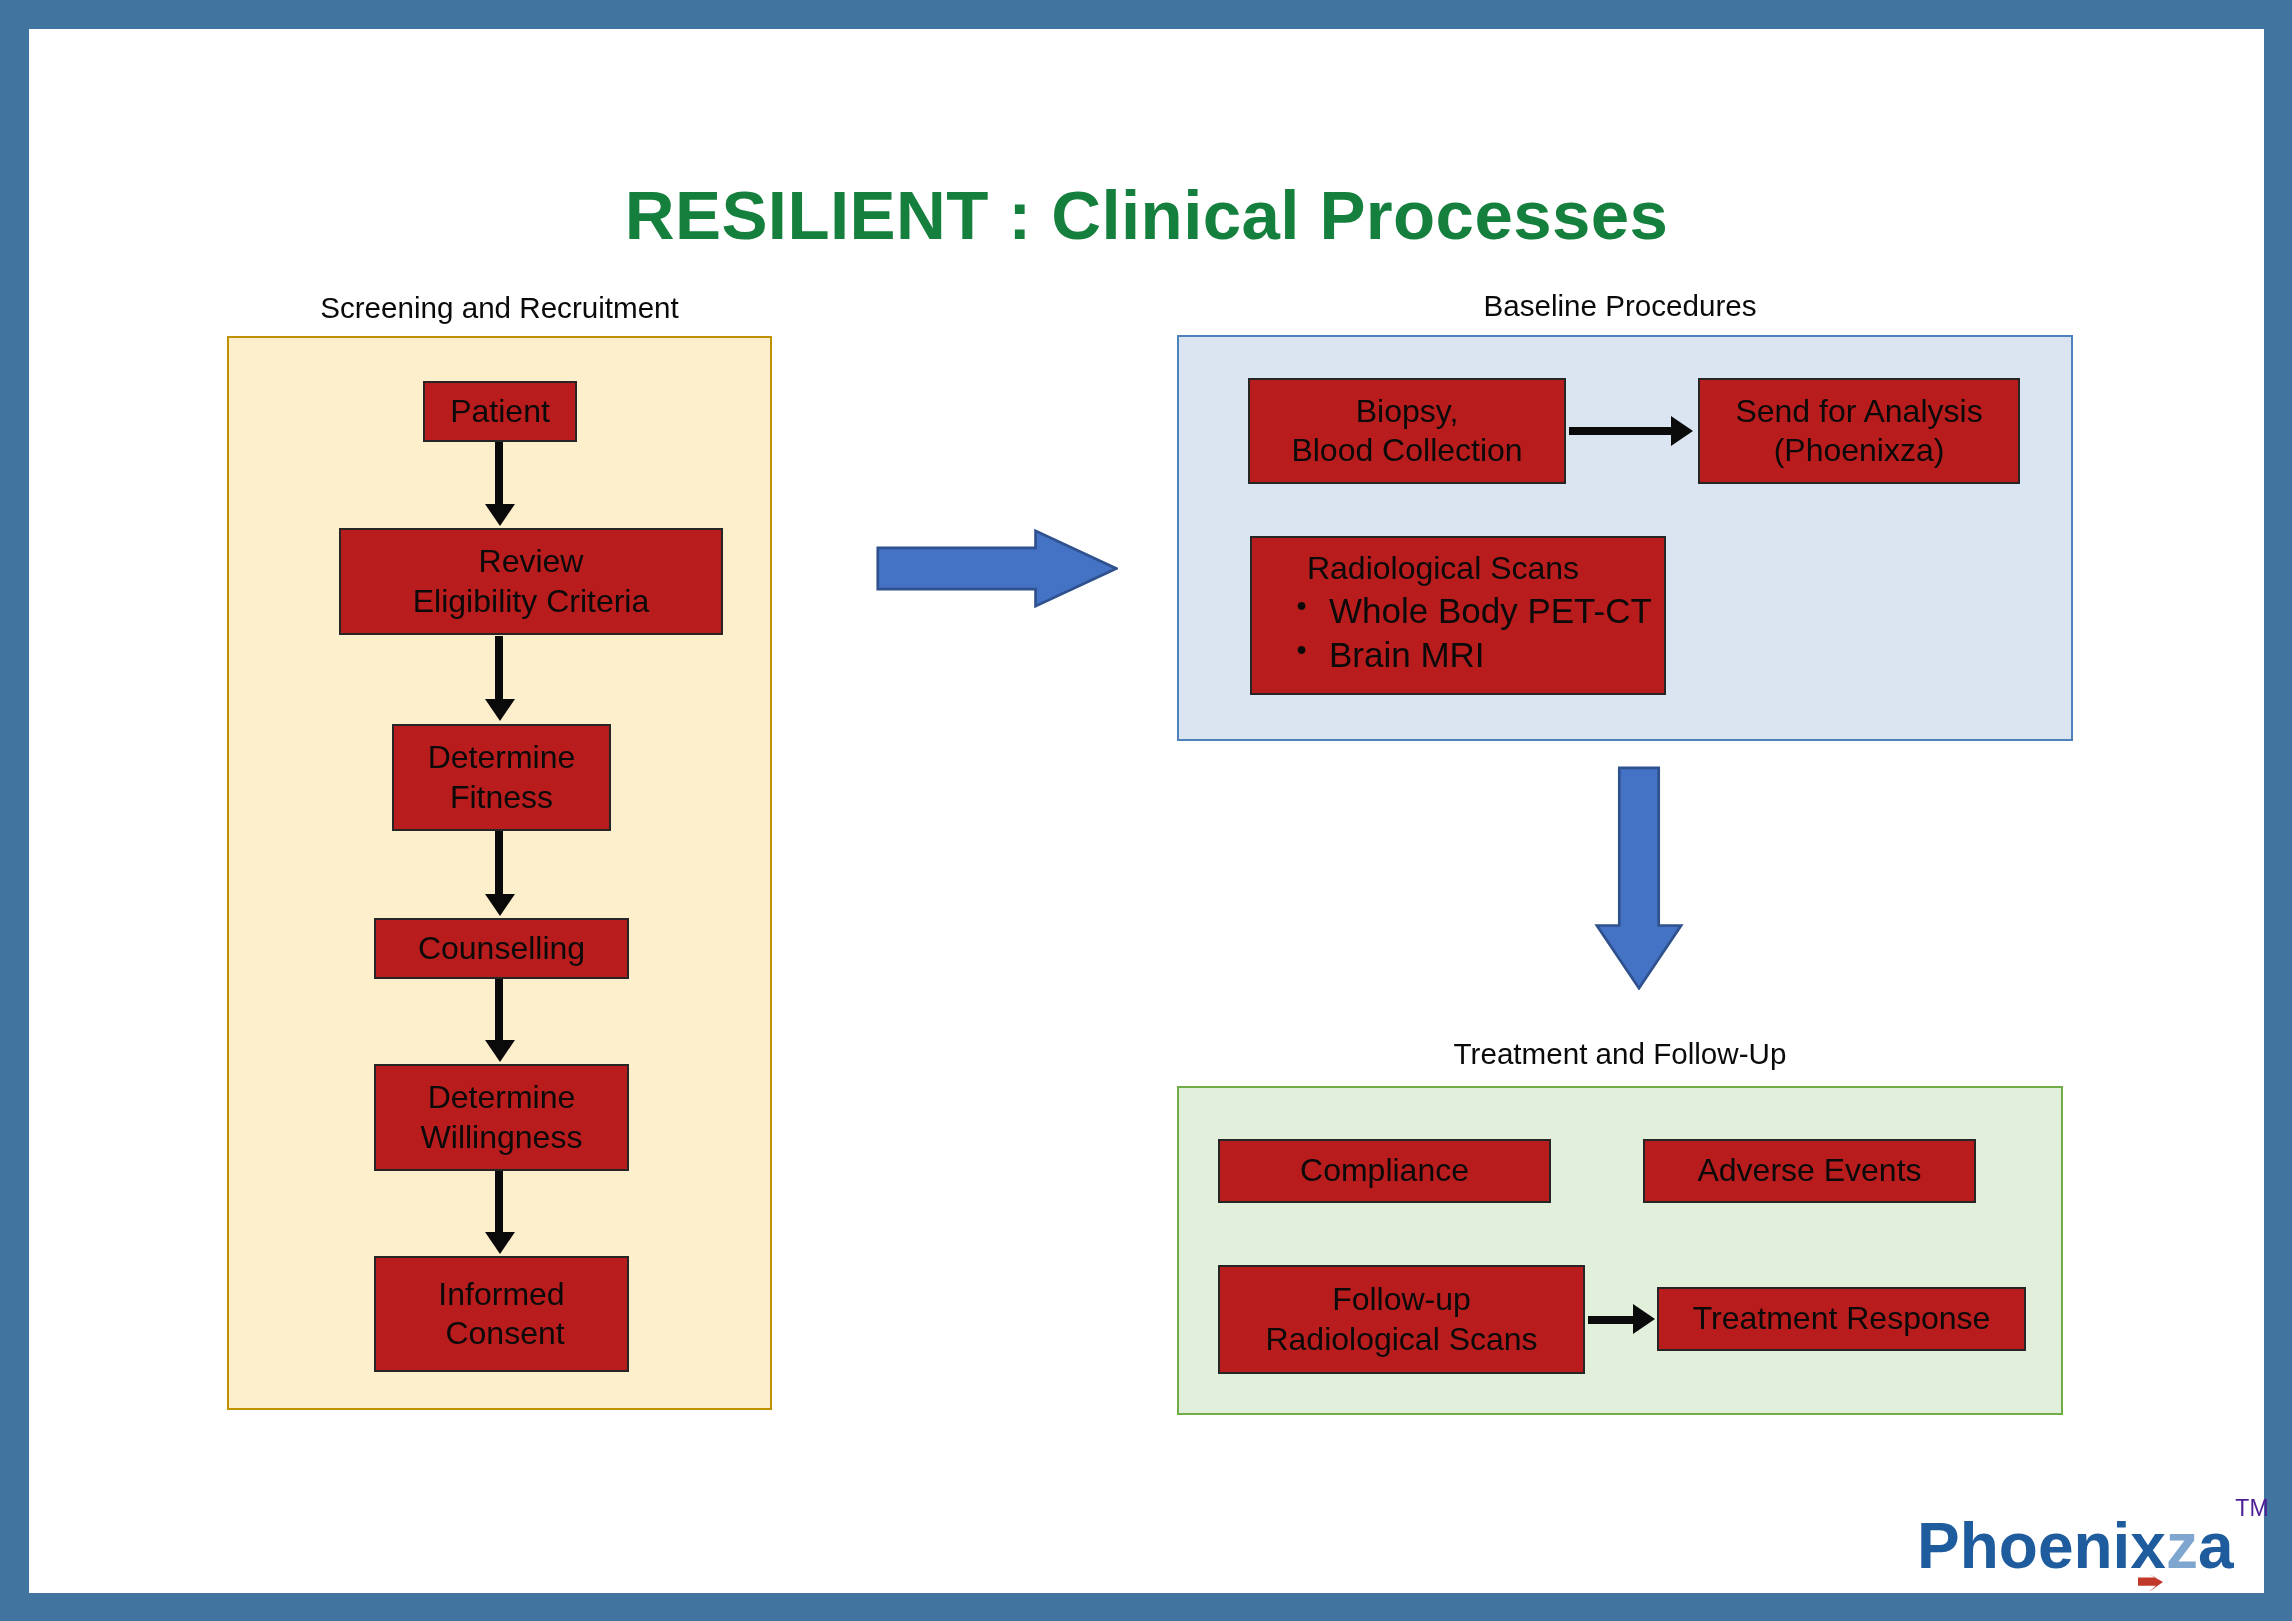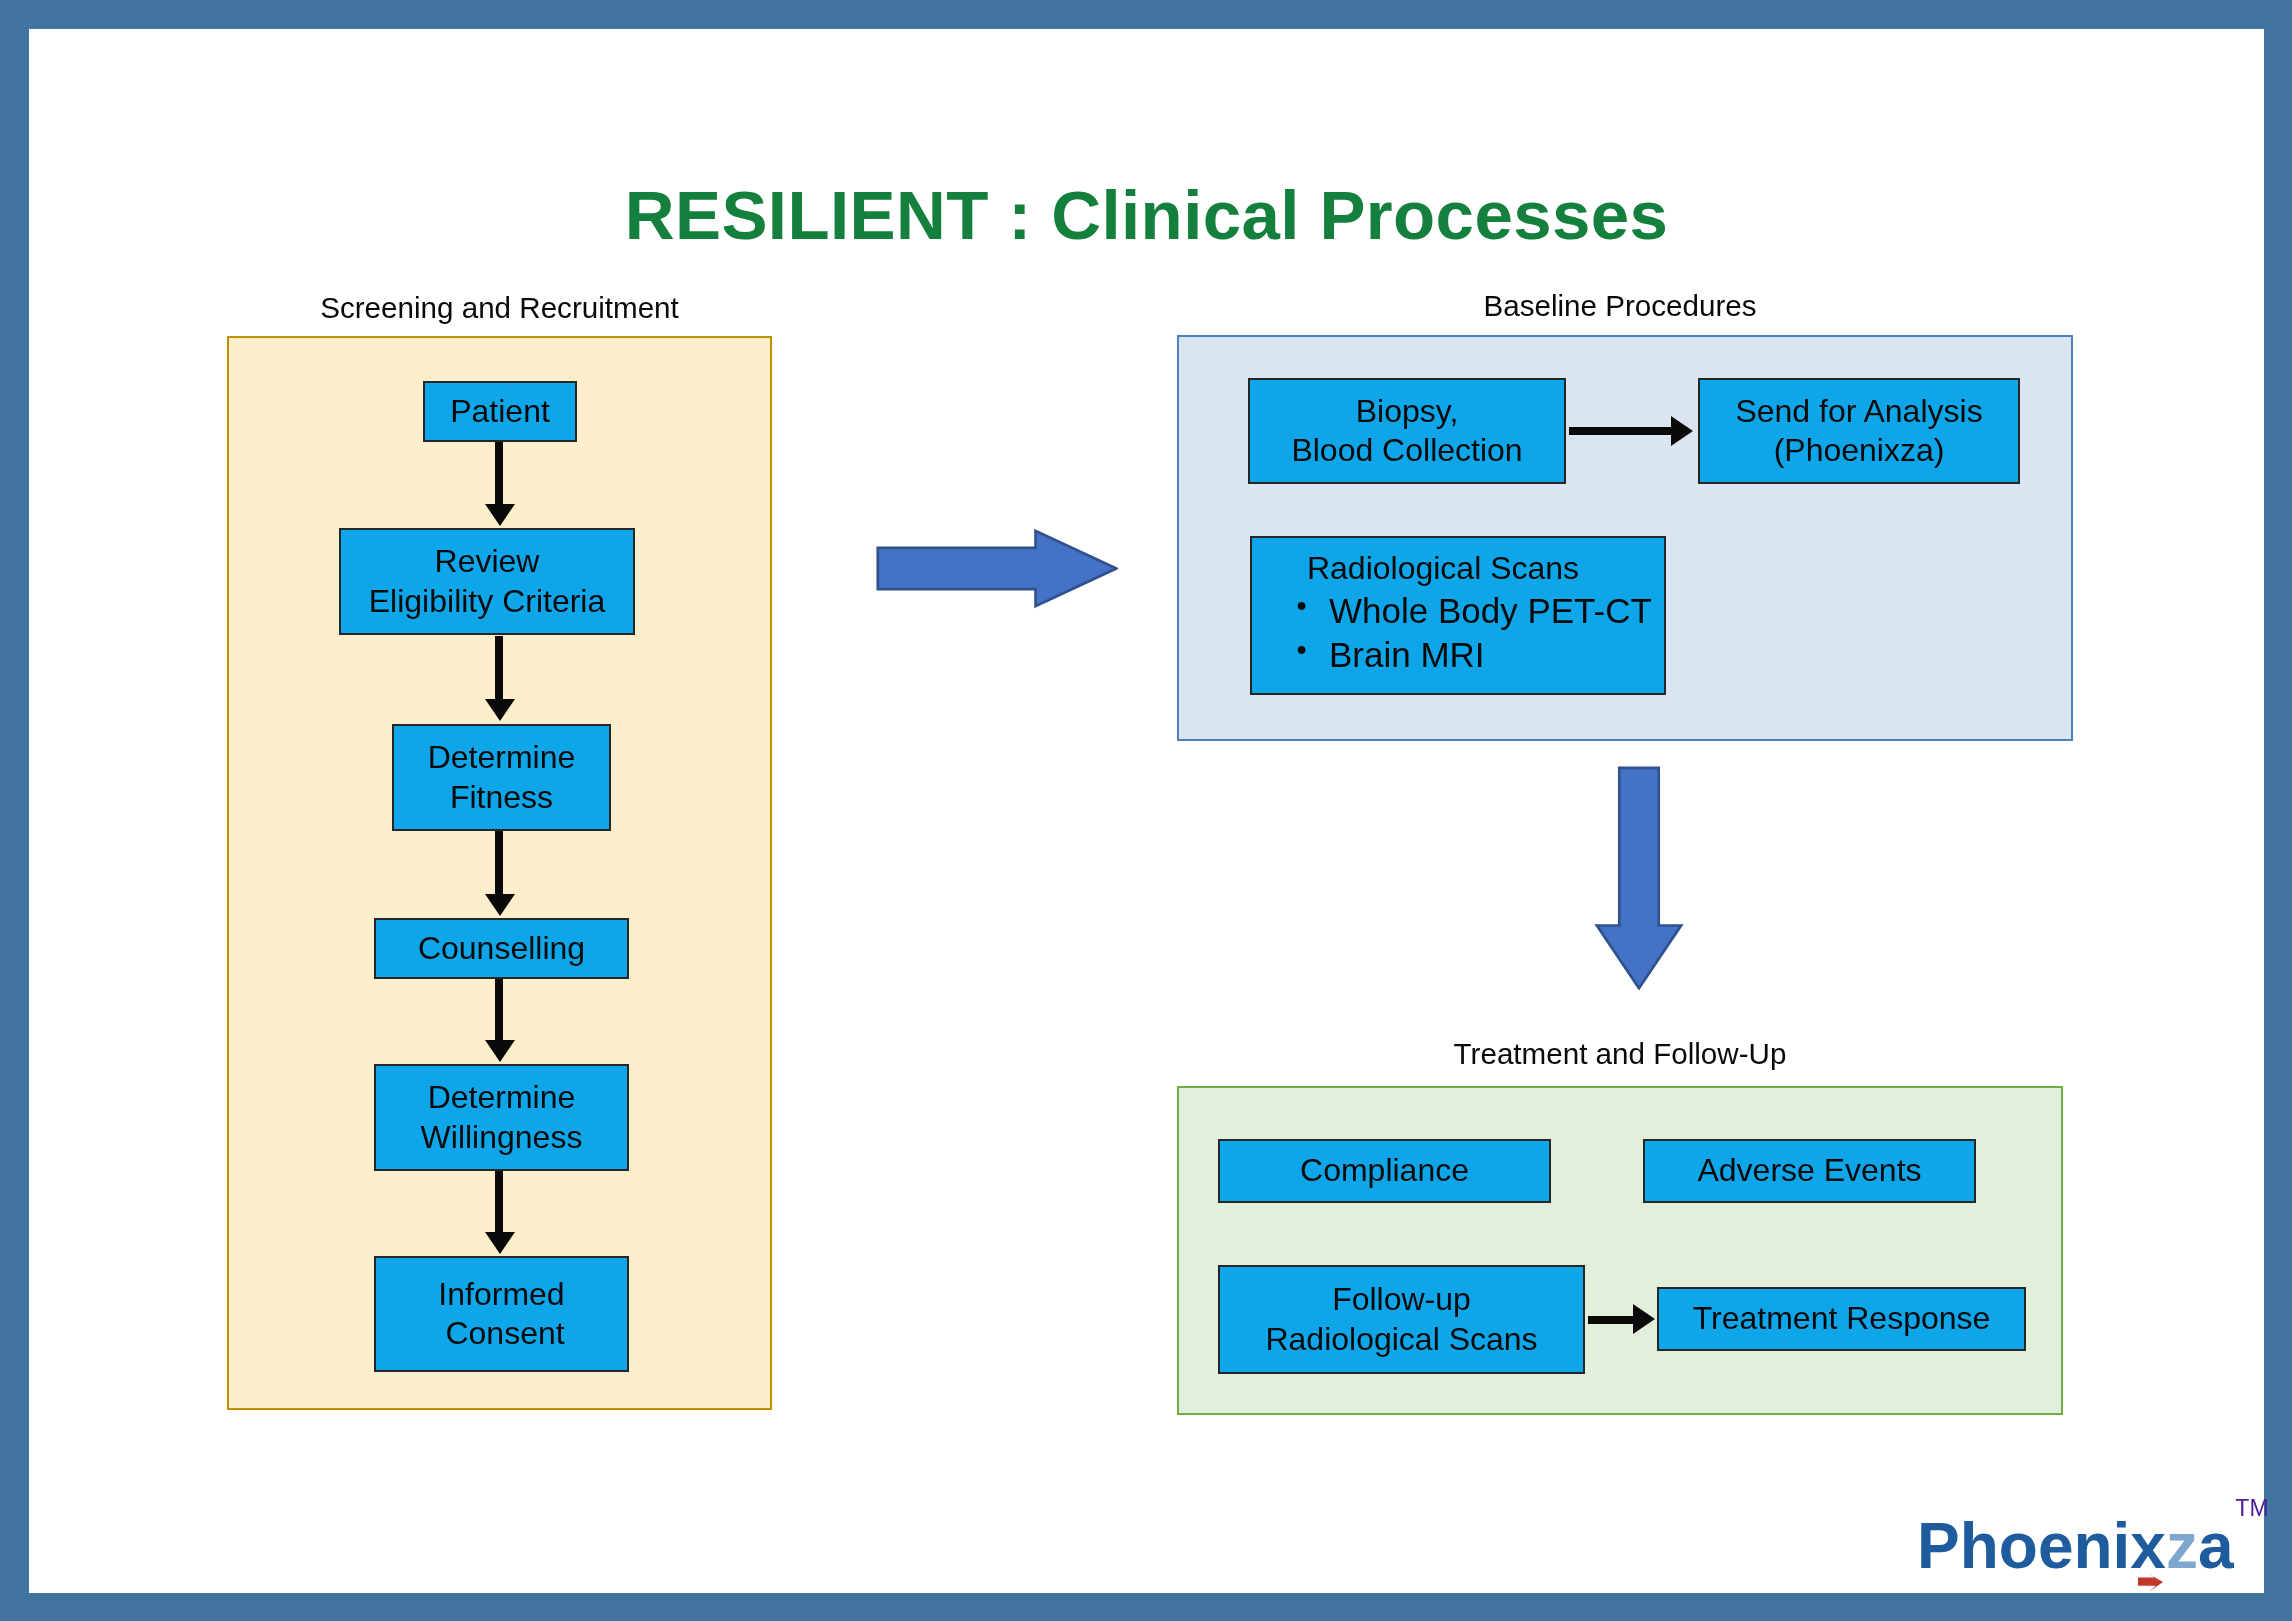--- a/index.html
+++ b/index.html
@@ -80,36 +80,36 @@
     left: 1177px; top: 1086px;
     width: 886px; height: 329px;
     background: #E2EFDA;
     border: 2.7px solid #70AD47;
   }
 
   
   .pbox {
     position: absolute;
     box-sizing: border-box;
-    background: #0ea5e9;
+    background: #b91c1c;
     border: 2.7px solid #262626;
     display: flex;
     align-items: center;
     justify-content: center;
     text-align: center;
     font-size: 32px;
     line-height: 1.22;
     color: #0a0a0a;
   }
   .pbox span { display: block; }
   .pbox .ln { display: block; }
 
   
   #box-patient           { left: 423px;  top: 381px;  width: 154px; height: 61px; }
-  #box-review            { left: 339px;  top: 528px;  width: 296px; height: 107px; }
+  #box-review            { left: 339px;  top: 528px;  width: 384px; height: 107px; }
   #box-fitness           { left: 392px;  top: 724px;  width: 219px; height: 107px; }
   #box-counselling       { left: 374px;  top: 918px; width: 255px; height: 61px; }
   #box-willingness       { left: 374px;  top: 1064px; width: 255px; height: 107px; }
   #box-consent           { left: 374px;  top: 1256px; width: 255px; height: 116px; text-align: right; }
 
   
   #box-biopsy            { left: 1248px; top: 378px;  width: 318px; height: 106px; }
   #box-sendanalysis      { left: 1698px; top: 378px;  width: 322px; height: 106px; }
   #box-radscans          { left: 1250px; top: 536px;  width: 416px; height: 159px;
                            display: block; text-align: left; padding: 10.7px 0 0 0; }

